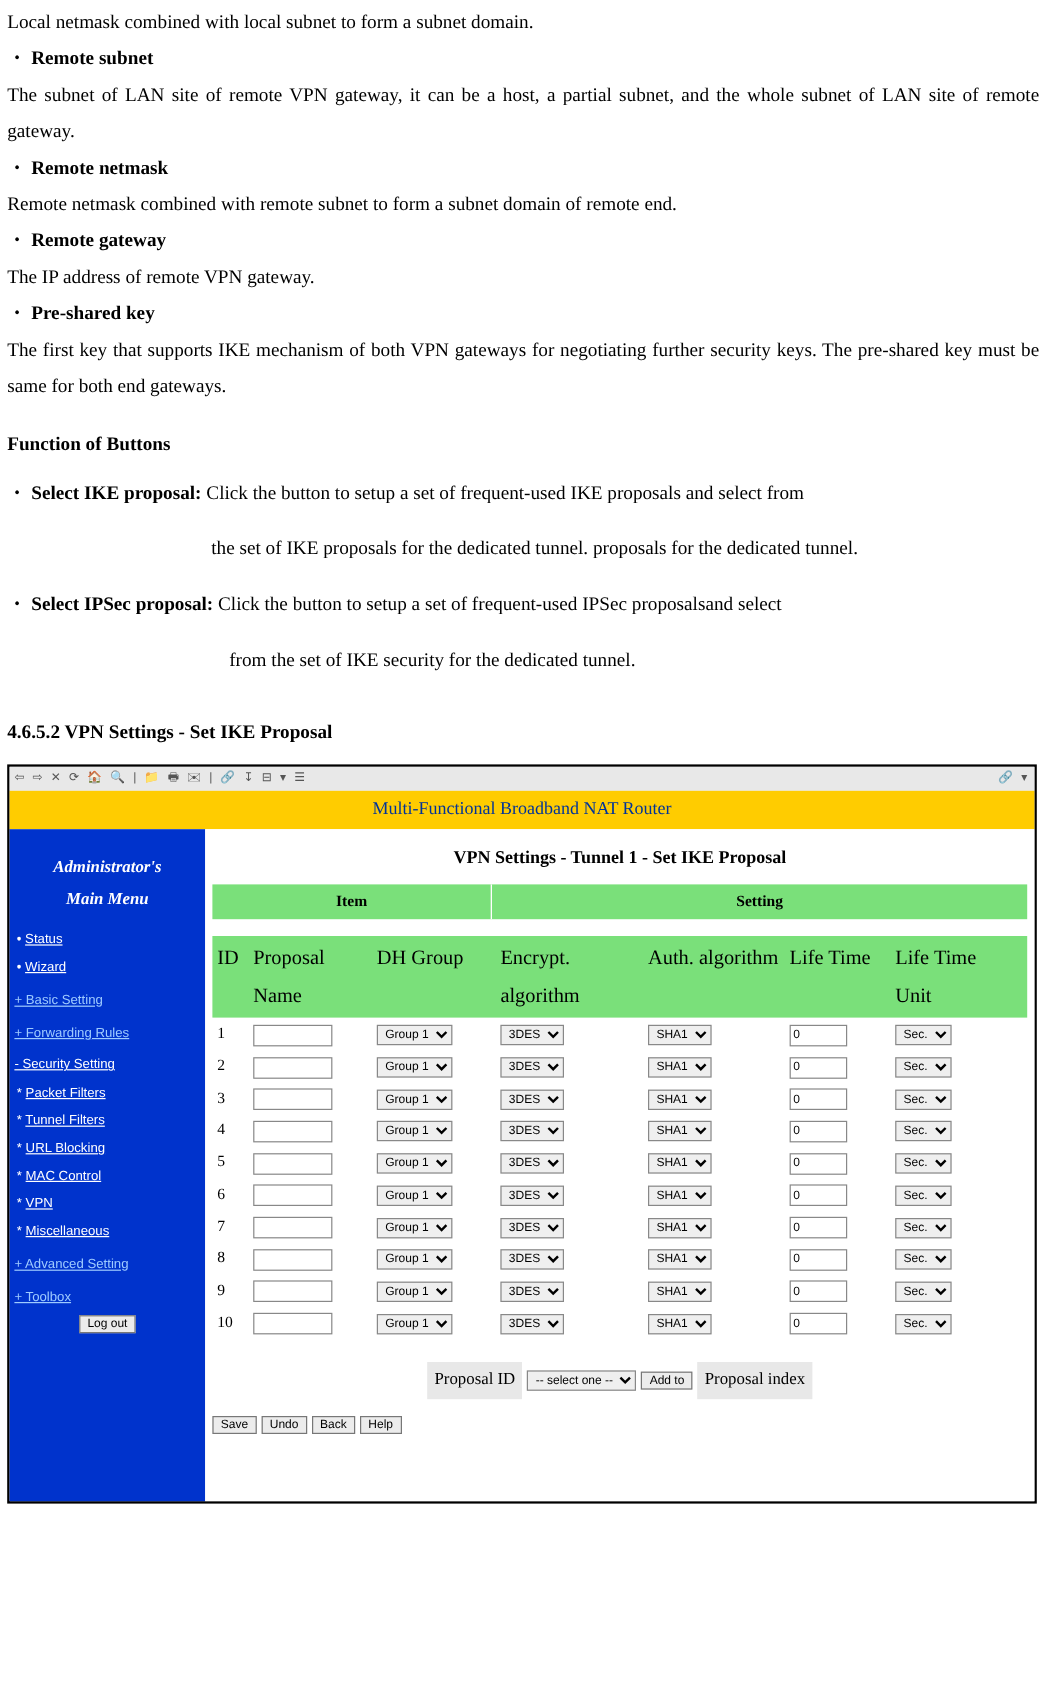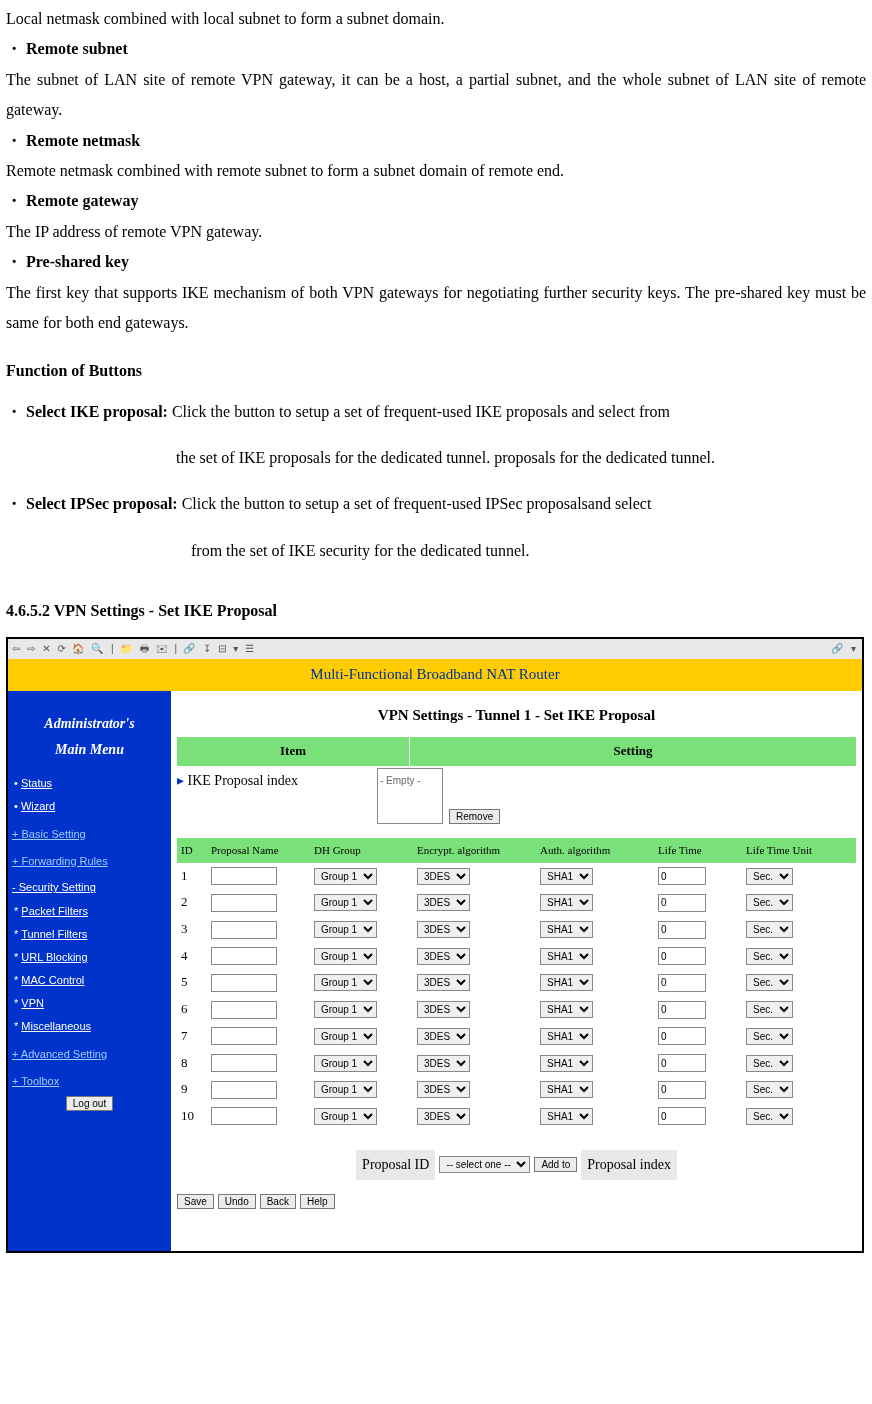--- a/index.html
+++ b/index.html
@@ -96,21 +96,21 @@
   .hdr-row { display:flex; font-family:"Times New Roman",serif; font-size:13px; }
   .hdr-item { width: 200px; background:#7ae07a; text-align:center; font-weight:bold; padding:2px 16px;}
   .hdr-setting { flex:1; background:#7ae07a; text-align:center; font-weight:bold; padding:2px 0; border-left:1px solid #fff;}
   .ike-row { display:flex; align-items:flex-start; padding-top:2px; }
   .ike-label { width: 200px; font-family:"Times New Roman",serif; font-size:14px; }
   .ike-label::before { content:"▸ "; color:#0033cc; }
   .empty-box {
     width: 60px; height: 50px; border:1px solid #888; font-size:10px; color:#666; padding:2px; background:#fff;
   }
   .thead {
-    display:flex; background:#7ae07a; font-family:"Times New Roman",serif; font-size:11px;
+    display:flex; background:#7ae07a; font-family:"Times New Roman",serif; font-size:17px;
     margin-top:14px; padding:2px 0;
   }
   .thead > div { padding: 0 4px; }
   .c-id { width: 22px; }
   .c-name { width: 95px; }
   .c-dh { width: 95px; }
   .c-enc { width: 115px; }
   .c-auth { width: 110px; }
   .c-life { width: 80px; }
   .c-unit { width: 100px; }
@@ -194,27 +194,20 @@
     </div>
 
     <div class="main">
       <div class="main-title">VPN Settings - Tunnel 1 - Set IKE Proposal</div>
 
       <div class="hdr-row">
         <div class="hdr-item">Item</div>
         <div class="hdr-setting">Setting</div>
       </div>
 
-      <div class="ike-row">
-        <div class="ike-label">IKE Proposal index</div>
-        <div style="display:flex;align-items:flex-end;gap:6px;">
-          <div class="empty-box">- Empty -</div>
-          <button class="btn">Remove</button>
-        </div>
-      </div>
 
       <div class="thead">
         <div class="c-id">ID</div>
         <div class="c-name">Proposal Name</div>
         <div class="c-dh">DH Group</div>
         <div class="c-enc">Encrypt. algorithm</div>
         <div class="c-auth">Auth. algorithm</div>
         <div class="c-life">Life Time</div>
         <div class="c-unit">Life Time Unit</div>
       </div>

